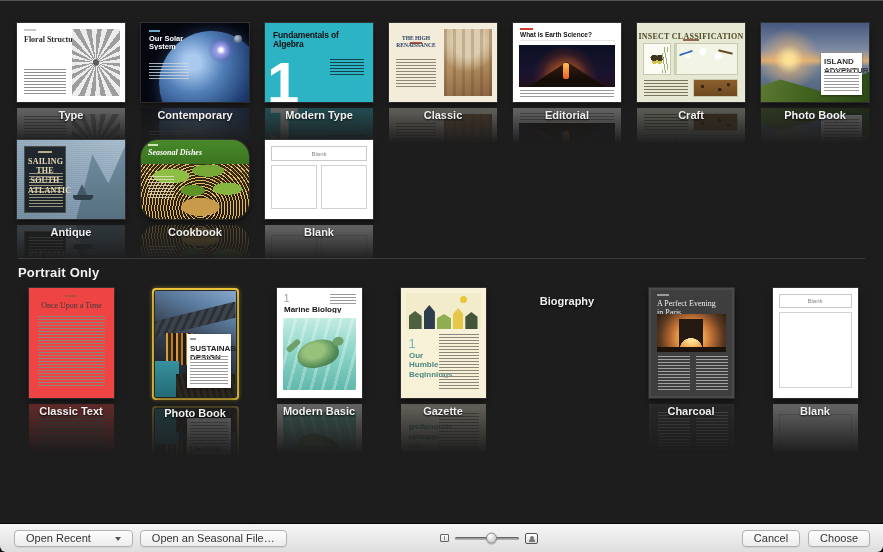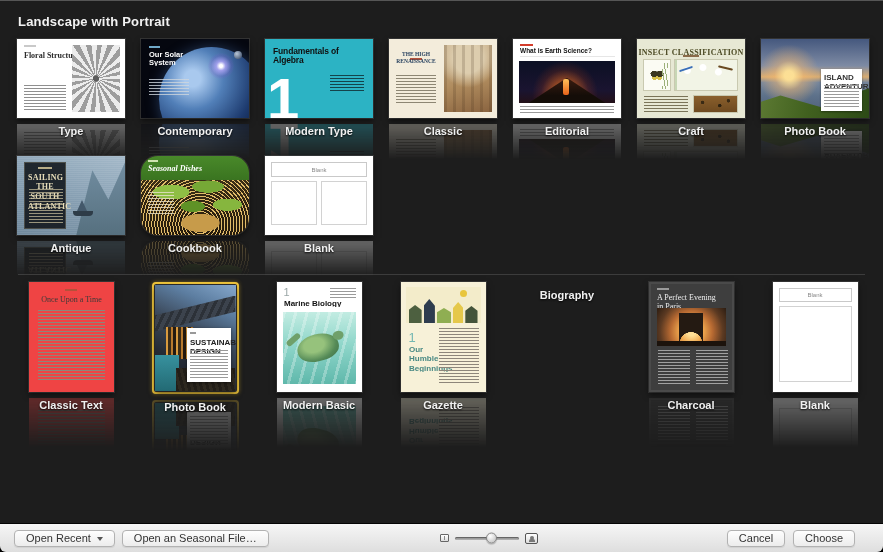--- a/index.html
+++ b/index.html
@@ -233,42 +233,41 @@
   .bp-top{height:14px;border:1px solid #c9c9c9;color:#8a8a8a;display:flex;align-items:center;justify-content:center;}
   .bp-top span{font-size:12px;transform:scale(.5);}
   .bp-big{margin-top:4px;height:76px;border:1px solid #d2d2d2;}
 
   
   .toolbar{position:absolute;left:0;bottom:0;width:100%;height:29px;
      background:linear-gradient(#f6f6f6,#dedede);border-top:1px solid #050505;
      display:flex;align-items:center;}
   .btn{height:17px;padding:0 11px;border:1px solid #b2b2b2;border-radius:4px;
      background:linear-gradient(#fefefe,#ececec);color:#333;font-size:11px;line-height:15px;
-     font-family:"Liberation Sans",sans-serif;display:inline-flex;align-items:center;gap:6px;
+     font-family:"Liberation Sans",sans-serif;display:inline-flex;align-items:center;gap:24px;
      box-shadow:0 1px 1px rgba(0,0,0,.08);white-space:nowrap;}
   .tb-left{display:flex;gap:7px;margin-left:14px;}
   .chev{width:0;height:0;border-left:3.5px solid transparent;border-right:3.5px solid transparent;border-top:4px solid #555;margin-top:1px;}
   .zoomctl{position:absolute;left:440px;top:0;height:100%;display:flex;align-items:center;gap:6px;}
   .ico-sm{width:9px;height:8px;border:1px solid #666;border-radius:1px;background:linear-gradient(#fff,#ddd);position:relative;}
   .ico-sm:before{content:"";position:absolute;left:3px;top:1px;bottom:1px;width:1px;background:#888;}
   .ico-lg{width:13px;height:11px;border:1px solid #555;border-radius:2px;background:linear-gradient(#fff,#ddd);position:relative;}
   .ico-lg:before{content:"";position:absolute;left:4px;top:2px;width:4px;height:4px;border-radius:50%;background:#777;}
   .ico-lg:after{content:"";position:absolute;left:3px;bottom:1px;width:6px;height:3px;border-radius:2px 2px 0 0;background:#777;}
   .track{position:relative;width:64px;height:3px;border-radius:2px;background:linear-gradient(#8e8e8e,#b5b5b5);box-shadow:inset 0 1px 1px rgba(0,0,0,.35);}
   .knob{position:absolute;top:50%;width:11px;height:11px;border-radius:50%;margin-left:-5px;transform:translateY(-50%);
      background:radial-gradient(circle at 35% 30%, #fff, #cfcfcf 70%, #aaa);border:1px solid #868686;box-shadow:0 1px 1px rgba(0,0,0,.25);}
-  .tb-right{position:absolute;right:28px;display:flex;gap:8px;}
+  .tb-right{position:absolute;right:13px;display:flex;gap:8px;}
 </style>
 </head>
 <body>
 
 <div class="window">
   <div class="content">
 
-    <div class="shead">Landscape with Portrait</div>
 
     <div class="row row1">
 
       <div class="cell cl">
         <div class="tw">
             <div class="thumb tl t-basic">
           <div class="b-kick"></div>
           <div class="b-title serif sc">Floral Structures</div>
           <div class="ln abs" style="left:7px;top:46px;width:42px;height:26px;color:#8f8f8f;"></div>
           <div class="b-flower"></div>
@@ -410,20 +409,21 @@
               </div>
         </div>
           </div>
         <div class="tlabel">Blank</div>
       </div>
 
     </div>
 
     <hr class="sep">
 
+    <div class="shead h2m">Portrait Only</div>
 
     <div class="row row3">
 
       <div class="cell cp">
         <div class="tw">
             <div class="thumb tp t-ctext">
           <div class="ct-k"></div>
           <div class="ct-title serif sc ctr">Once Upon a Time</div>
           <div class="ct-lines ln"></div>
         </div>

